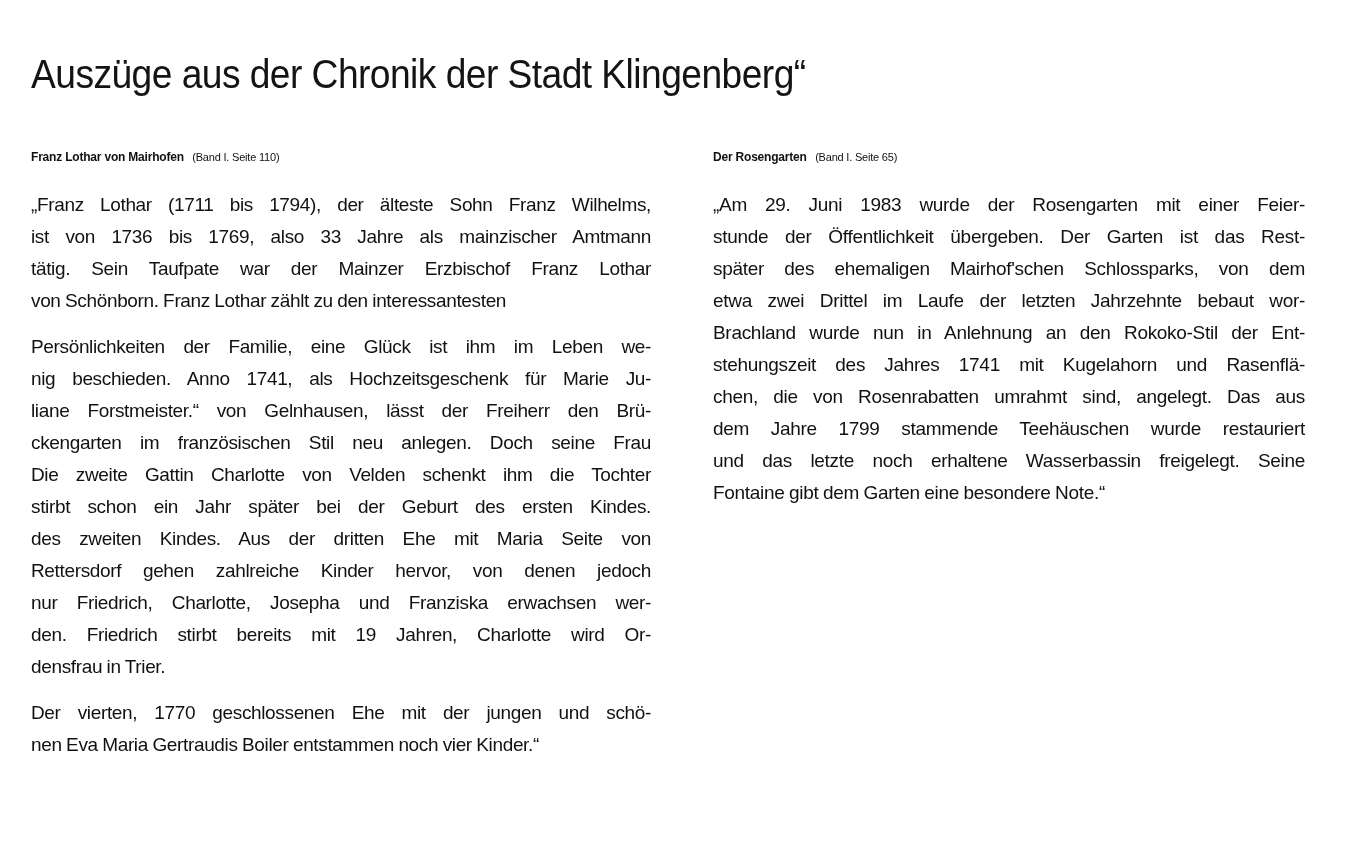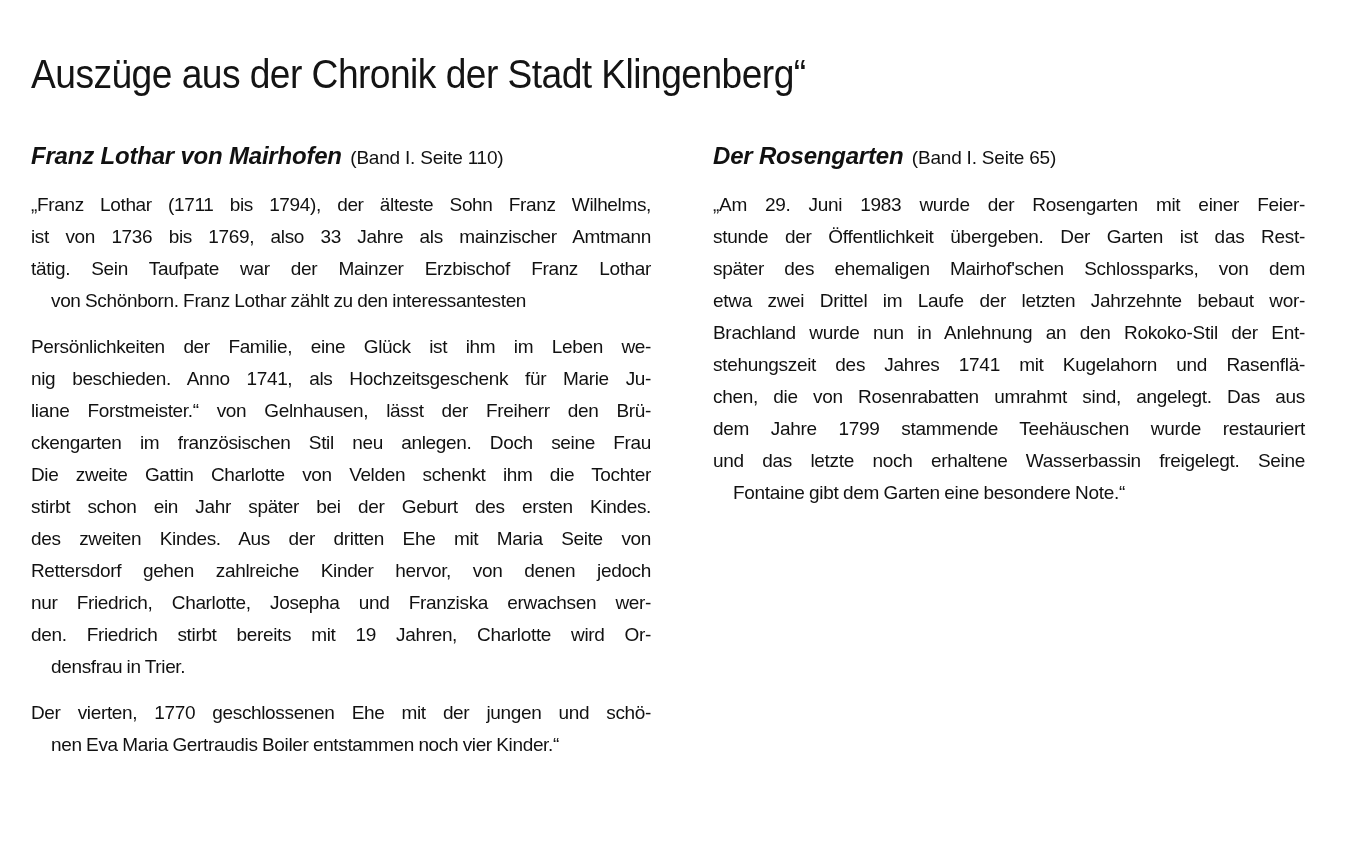--- a/index.html
+++ b/index.html
@@ -39,26 +39,25 @@
     .column.right { left: 713px; width: 592px; }
 
     .section-heading {
       height: 26px;
       line-height: 26px;
       white-space: nowrap;
       margin-bottom: 20px;
     }
     .heading-title {
       font-weight: bold;
-      font-size: 24px;
+      font-size: 12px;
       letter-spacing: -0.2px;
-      font-style: italic;
     }
     .heading-ref {
-      font-size: 19px;
+      font-size: 11px;
       margin-left: 4px;
       letter-spacing: -0.2px;
       margin-top: 48px;
     }
     .paragraph {
       margin: 0 0 14px 0;
     }
     .line {
       font-size: 19px;
       height: 32px;
@@ -66,21 +65,20 @@
       text-align: justify;
       text-align-last: justify;
       white-space: nowrap;
       overflow: visible;
       letter-spacing: -0.35px;
       word-spacing: -0.5px;
     }
     .line.last {
       text-align-last: left;
       text-align: left;
-      margin-left: 20px;
     }
     .col-right-text .line {
       letter-spacing: -0.3px;
       text-align: center;
     }
   </style>
 </head>
 <body>
 
 <h1 class="page-title">Auszüge aus der Chronik der Stadt Klingenberg“</h1>

